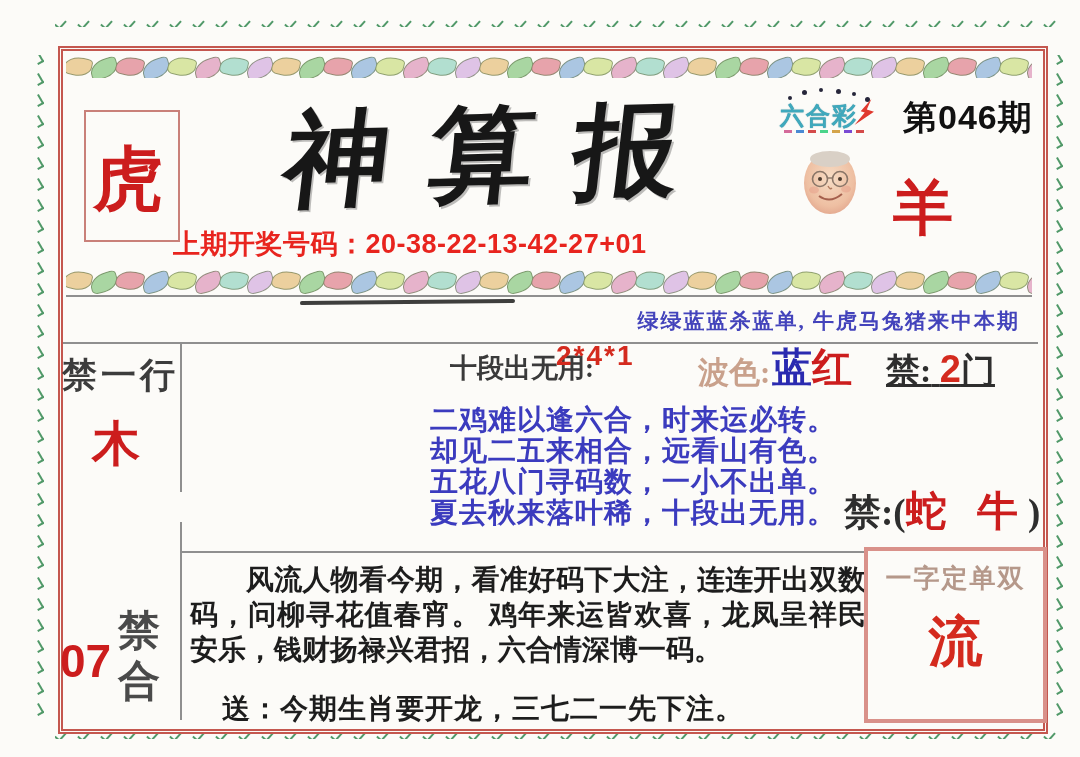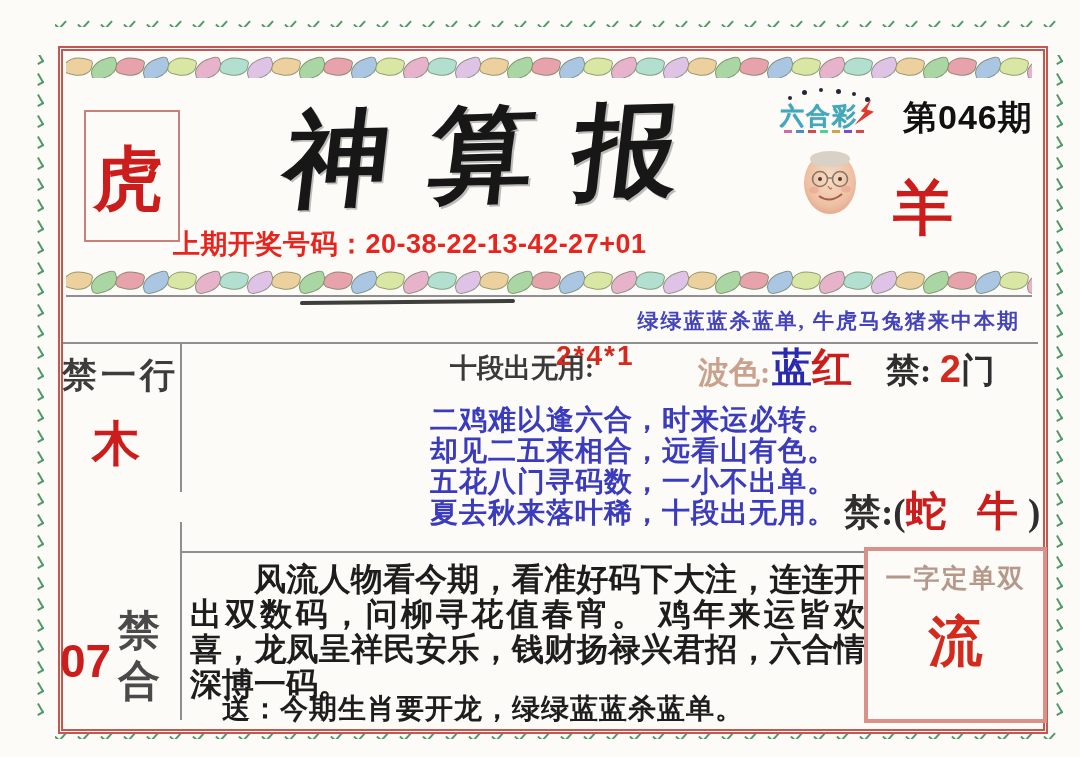--- a/index.html
+++ b/index.html
@@ -55,33 +55,33 @@
   .jingzhun{position:absolute;left:212px;top:390px;font-size:33px;color:#3c3c3c;letter-spacing:6px;font-weight:bold;}
   .zhu{position:absolute;left:210px;top:462px;font-size:42px;color:#111;font-weight:bold;}
   .zhu b{font-size:47px;color:#cc1d1d;}
   .santou{position:absolute;left:450px;top:350px;font-size:27px;color:#3a3a3a;font-weight:bold;}
   .santou-val{position:absolute;left:556px;top:340px;font-size:28px;color:#d42a1e;font-weight:bold;
               font-family:"Liberation Sans","DejaVu Sans",sans-serif;letter-spacing:2px;}
   .bose{position:absolute;left:698px;top:352px;font-size:31px;color:#c9a18c;font-weight:bold;}
   .bose-vals{position:absolute;left:772px;top:340px;font-size:40px;font-weight:bold;}
   .bose-vals .b{color:#2a2ab0;}
   .bose-vals .r{color:#cc1d1d;}
-  .jinmen{position:absolute;left:886px;top:348px;font-size:34px;color:#2e2e2e;font-weight:bold;}
+  .jinmen{position:absolute;left:886px;top:348px;font-size:34px;color:#2e2e2e;font-weight:bold;text-decoration:underline;}
   .jinmen b{color:#d42a1e;font-size:38px;font-family:"Liberation Sans","DejaVu Sans",sans-serif;}
   .poem{position:absolute;left:430px;top:404px;font-size:28px;font-weight:bold;color:#3b3bbe;
         line-height:31px;letter-spacing:1px;}
   .jinzodiac{position:absolute;left:798px;top:484px;font-size:37px;color:#2e2e2e;font-weight:bold;margin-left:46px;}
   .jinzodiac b{color:#cc1d1d;font-size:41px;letter-spacing:10px;}
   
   .bl-num{position:absolute;left:60px;top:634px;font-size:46px;font-weight:bold;color:#cc1d1d;
           font-family:"Liberation Sans","DejaVu Sans",sans-serif;}
   .bl-chars{position:absolute;left:118px;top:606px;font-size:42px;color:#4a4a4a;font-weight:bold;
             line-height:50px;display:flex;flex-direction:column;}
   
-  .para{position:absolute;left:190px;top:562px;width:676px;font-size:32px;font-weight:bold;color:#1d1d1d;
+  .para{position:absolute;left:190px;top:562px;width:676px;font-size:28px;font-weight:bold;color:#1d1d1d;
         line-height:35px;text-indent:2em;text-align:justify;}
   .song{position:absolute;left:222px;top:690px;font-size:28px;font-weight:bold;color:#1d1d1d;letter-spacing:1px;}
   
   .dingbox{position:absolute;left:864px;top:547px;width:175px;height:168px;
            border:4px solid #d9918a;}
   .dingbox .head{margin-top:10px;text-align:center;font-size:26px;font-weight:bold;color:#b5988a;letter-spacing:2px;}
   .dingbox .val{margin-top:10px;text-align:center;font-size:54px;font-weight:bold;color:#d42a1e;}
 </style>
 </head>
 <body>
@@ -413,20 +413,20 @@
   <div class="poem">
     <div>二鸡难以逢六合，时来运必转。</div>
     <div>却见二五来相合，远看山有色。</div>
     <div>五花八门寻码数，一小不出单。</div>
     <div>夏去秋来落叶稀，十段出无用。</div>
   </div>
 
   <div class="jinzodiac"><span>禁:</span><span>(</span><b>蛇 牛</b><span>)</span></div>
 
   <div class="para">风流人物看今期，看准好码下大注，连连开出双数码，问柳寻花值春宵。 鸡年来运皆欢喜，龙凤呈祥民安乐，钱财扬禄兴君招，六合情深博一码。</div>
-  <div class="song">送：今期生肖要开龙，绿绿蓝蓝杀蓝单。</div>
+  <div class="song">送：今期生肖要开龙，三七二一先下注。</div>
 
   <div class="dingbox">
     <div class="head">一字定单双</div>
     <div class="val">流</div>
   </div>
 
 </div>
 
 </body></html>

